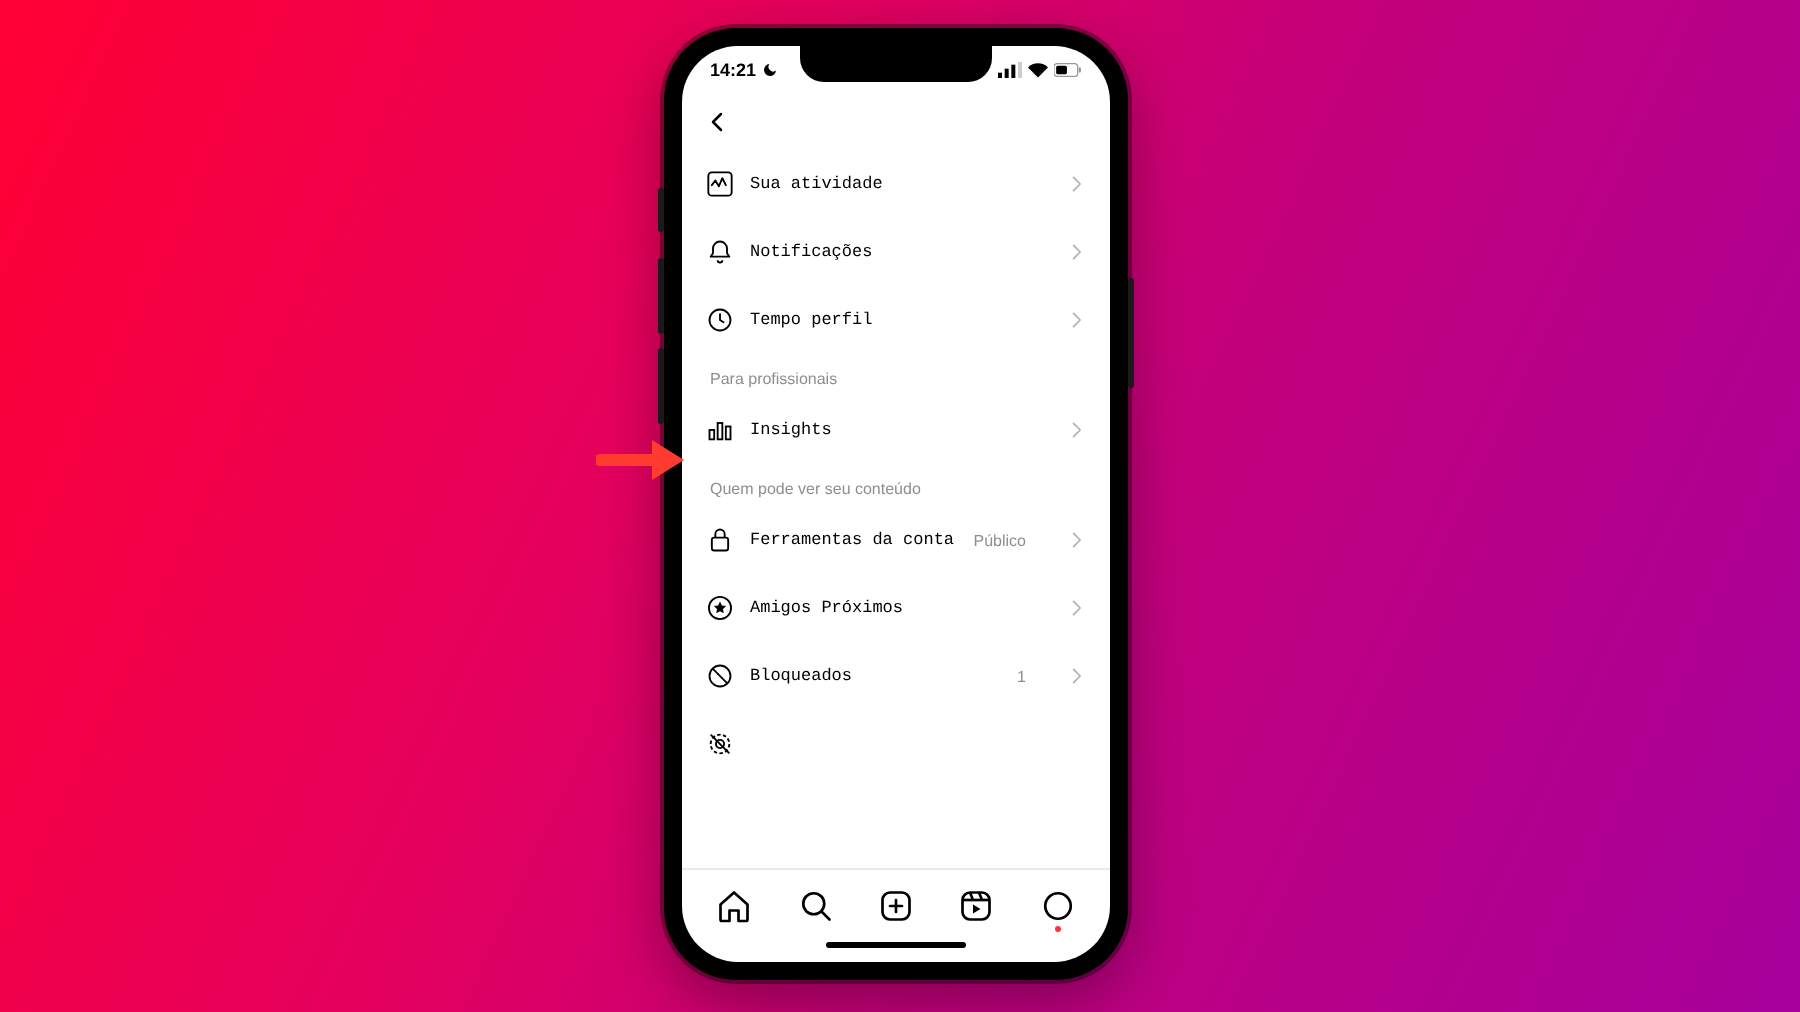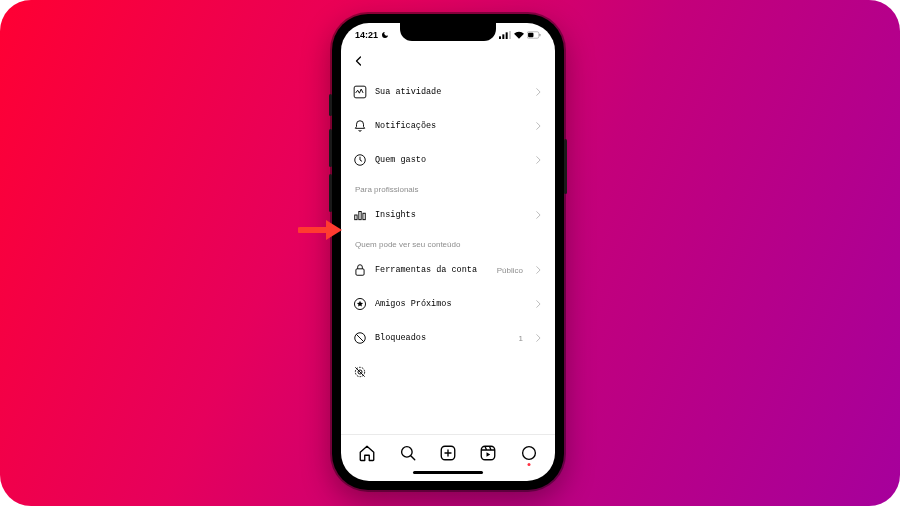--- a/index.html
+++ b/index.html
@@ -1,16 +1,16 @@
 <!DOCTYPE html>
 <html><head>
 <meta charset="utf-8">
 <style>
   html,body{margin:0;padding:0;width:900px;height:506px;overflow:hidden;font-family:-apple-system,BlinkMacSystemFont,"Segoe UI",Helvetica,Arial,sans-serif;}
-  .stage{position:relative;width:900px;height:506px;background:linear-gradient(115deg,#ff0033 0%,#e6005c 35%,#c4007a 60%,#a6009c 100%);border-radius:31px;}
+  .stage{position:relative;width:900px;height:506px;background:linear-gradient(115deg,#ff0033 0%,#e6005c 35%,#c4007a 60%,#a6009c 100%);}
   
   .phone{position:absolute;left:332px;top:14px;width:232px;height:476px;border-radius:36px;background:#000;box-shadow:0 0 0 2px rgba(0,0,0,.35),0 10px 30px rgba(0,0,0,.35);}
   .side-btn{position:absolute;background:#1a1a1a;border-radius:2px;}
   .side-btn.s1{left:-3px;top:80px;width:3px;height:22px;}
   .side-btn.s2{left:-3px;top:115px;width:3px;height:38px;}
   .side-btn.s3{left:-3px;top:160px;width:3px;height:38px;}
   .side-btn.s4{right:-3px;top:125px;width:3px;height:55px;}
   .screen{position:absolute;left:9px;top:9px;right:9px;bottom:9px;border-radius:28px;background:#fff;overflow:hidden;display:flex;flex-direction:column;}
   .notch{position:absolute;top:0;left:50%;transform:translateX(-50%);width:96px;height:18px;background:#000;border-bottom-left-radius:12px;border-bottom-right-radius:12px;z-index:5;}
   
@@ -23,21 +23,21 @@
   .header .back{width:16px;height:16px;display:flex;align-items:center;justify-content:center;}
   .header .title{flex:1;text-align:center;font-size:9px;font-weight:700;color:#000;margin-left:-16px;}
   
   .content{flex:1;overflow:hidden;position:relative;}
   .inner{position:absolute;left:0;right:0;top:0;}
   .section-header{font-size:8px;color:#8e8e8e;padding:8px 14px 4px;}
   .row{display:flex;align-items:center;padding:6px 12px;min-height:22px;gap:8px;}
   .row .ico{width:14px;height:14px;flex:0 0 14px;display:flex;align-items:center;justify-content:center;}
   .row .ico svg{display:block;}
   .row .lbl{flex:1;font-size:8.5px;color:#000;line-height:1.2;font-family:Liberation Mono, monospace;}
-  .row .val{font-size:8px;color:#8e8e8e;margin-right:2px;text-align:center;}
+  .row .val{font-size:8px;color:#8e8e8e;margin-right:12px;text-align:center;}
   .row .chev{width:10px;height:10px;flex:0 0 10px;}
   
   .botnav{flex:0 0 36px;border-top:1px solid #eaeaea;display:flex;align-items:center;justify-content:space-around;padding:0 6px;}
   .botnav .bi{width:18px;height:18px;display:flex;align-items:center;justify-content:center;position:relative;}
   .botnav .dot{position:absolute;bottom:-4px;left:50%;transform:translateX(-50%);width:3px;height:3px;border-radius:50%;background:#ff3040;}
   .homebar{flex:0 0 10px;display:flex;align-items:flex-start;justify-content:center;}
   .homebar div{width:70px;height:3px;background:#000;border-radius:2px;}
   
   .arrow{position:absolute;left:298px;top:218px;width:44px;height:24px;pointer-events:none;}
   .arrow svg{display:block;}
@@ -118,21 +118,21 @@
               </svg>
           </div>
 
           <div class="row">
             <span class="ico">
               <svg width="14" height="14" viewBox="0 0 24 24">
                   <circle cx="12" cy="12" r="9" fill="none" stroke="#000" stroke-width="1.6"></circle>
                   <path d="M12 7v5l3 2" fill="none" stroke="#000" stroke-width="1.6" stroke-linecap="round"></path>
                 </svg>
             </span>
-            <span class="lbl">Quem gasto</span>
+            <span class="lbl">Tempo perfil</span>
             <svg class="chev" viewBox="0 0 24 24">
                 <path d="M9 4l8 8-8 8" fill="none" stroke="#b0b0b0" stroke-width="2" stroke-linecap="round" stroke-linejoin="round"></path>
               </svg>
           </div>
 
           <div class="section-header">Para profissionais</div>
 
           <div class="row">
             <span class="ico">
               <svg width="14" height="14" viewBox="0 0 24 24">

